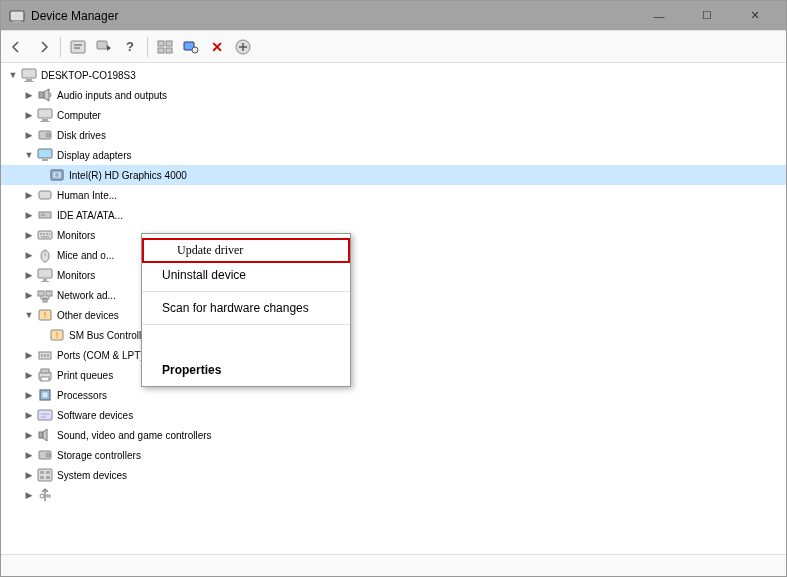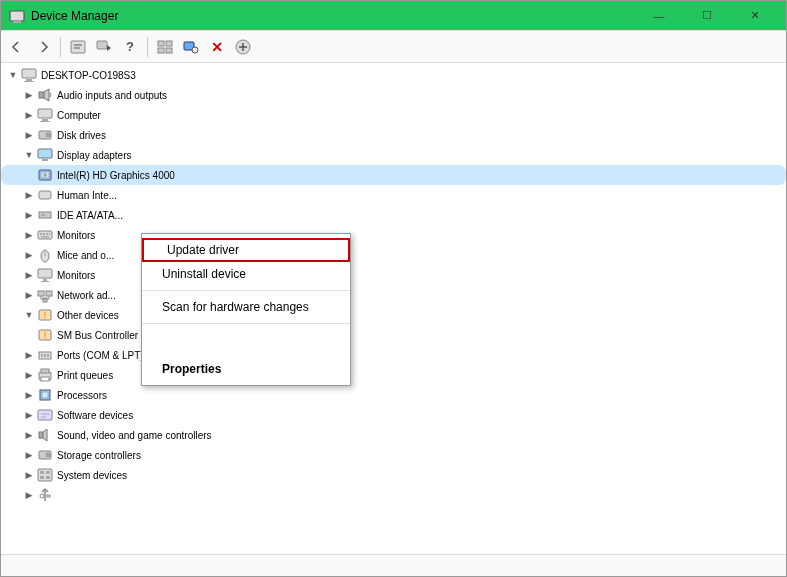--- a/index.html
+++ b/index.html
@@ -13,21 +13,21 @@
     }
     .window {
       width: 787px;
       height: 577px;
       background: #f9f9f9;
       border: 1px solid #999;
       display: flex;
       flex-direction: column;
     }
     .title-bar {
-      background: #22c55e;
+      background: #a3a3a3;
       height: 30px;
       display: flex;
       align-items: center;
       padding: 0 8px;
       border-bottom: 1px solid #e0e0e0;
       justify-content: space-between;
     }
     .title-bar-left {
       display: flex;
       align-items: center;
@@ -131,21 +131,21 @@
       flex-shrink: 0;
       display: flex;
       align-items: center;
       justify-content: center;
     }
     .item-label {
       font-size: 10px;
       color: #000;
     }
     .indent-1 { padding-left: 20px; }
-    .indent-2 { padding-left: 20px; border-radius: 7px; }
+    .indent-2 { padding-left: 32px; }
     .status-bar {
       height: 22px;
       background: #f9f9f9;
       border-top: 1px solid #ddd;
       display: flex;
       align-items: center;
       padding: 0 6px;
       font-size: 11px;
       color: #333;
     }
@@ -163,22 +163,23 @@
       padding: 4px 0;
     }
     .context-menu-item {
       padding: 5px 20px;
       cursor: pointer;
       font-size: 12px;
       color: #000;
     }
     .context-menu-item.highlighted {
       border: 2px solid #cc0000;
-      padding: 3px 23px;
+      padding: 3px 33px;
       font-weight: normal;
+      font-family: Liberation Serif, serif;
     }
     .context-menu-item.bold {
       font-weight: bold;
       margin-top: 33px;
     }
     .context-menu-separator {
       height: 1px;
       background: #e0e0e0;
       margin: 4px 0;
     }

